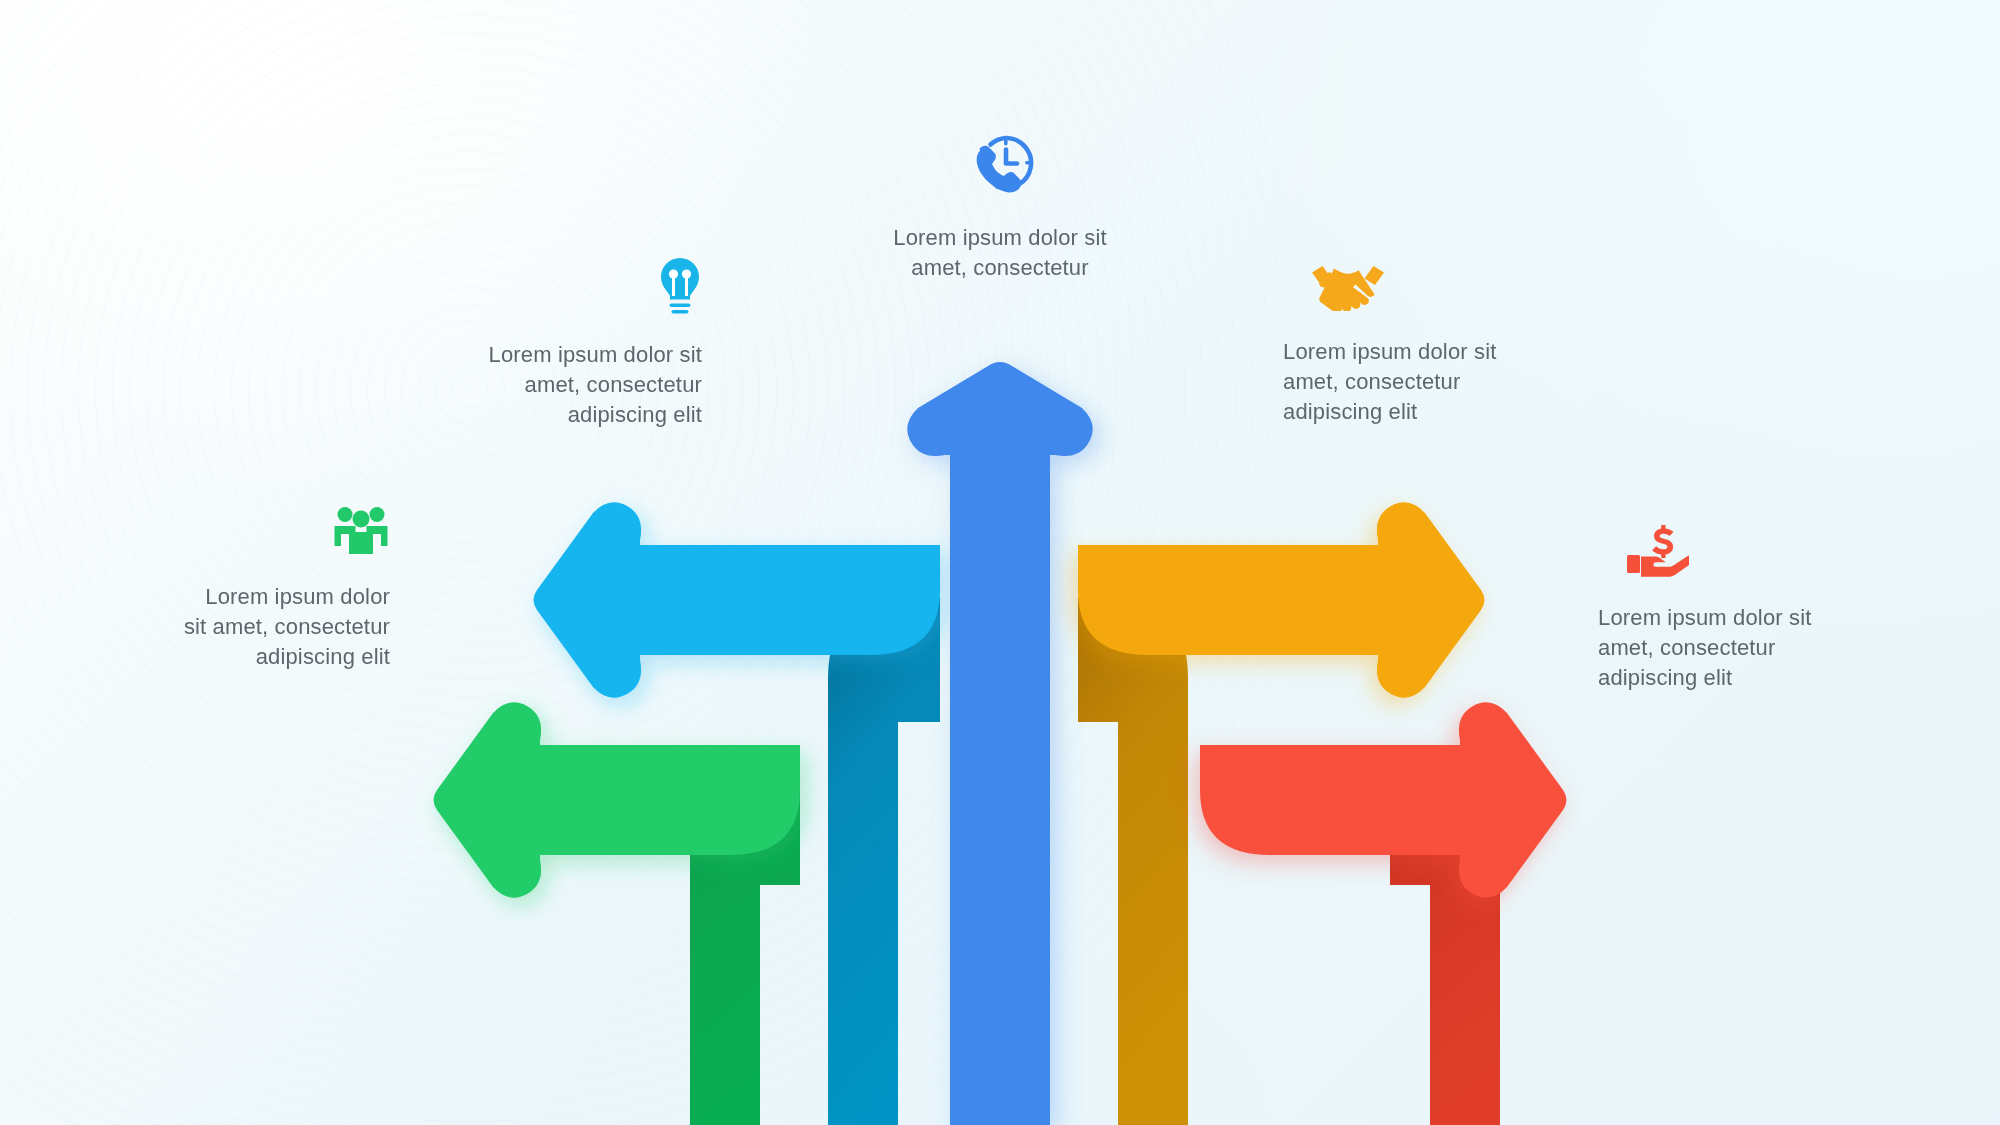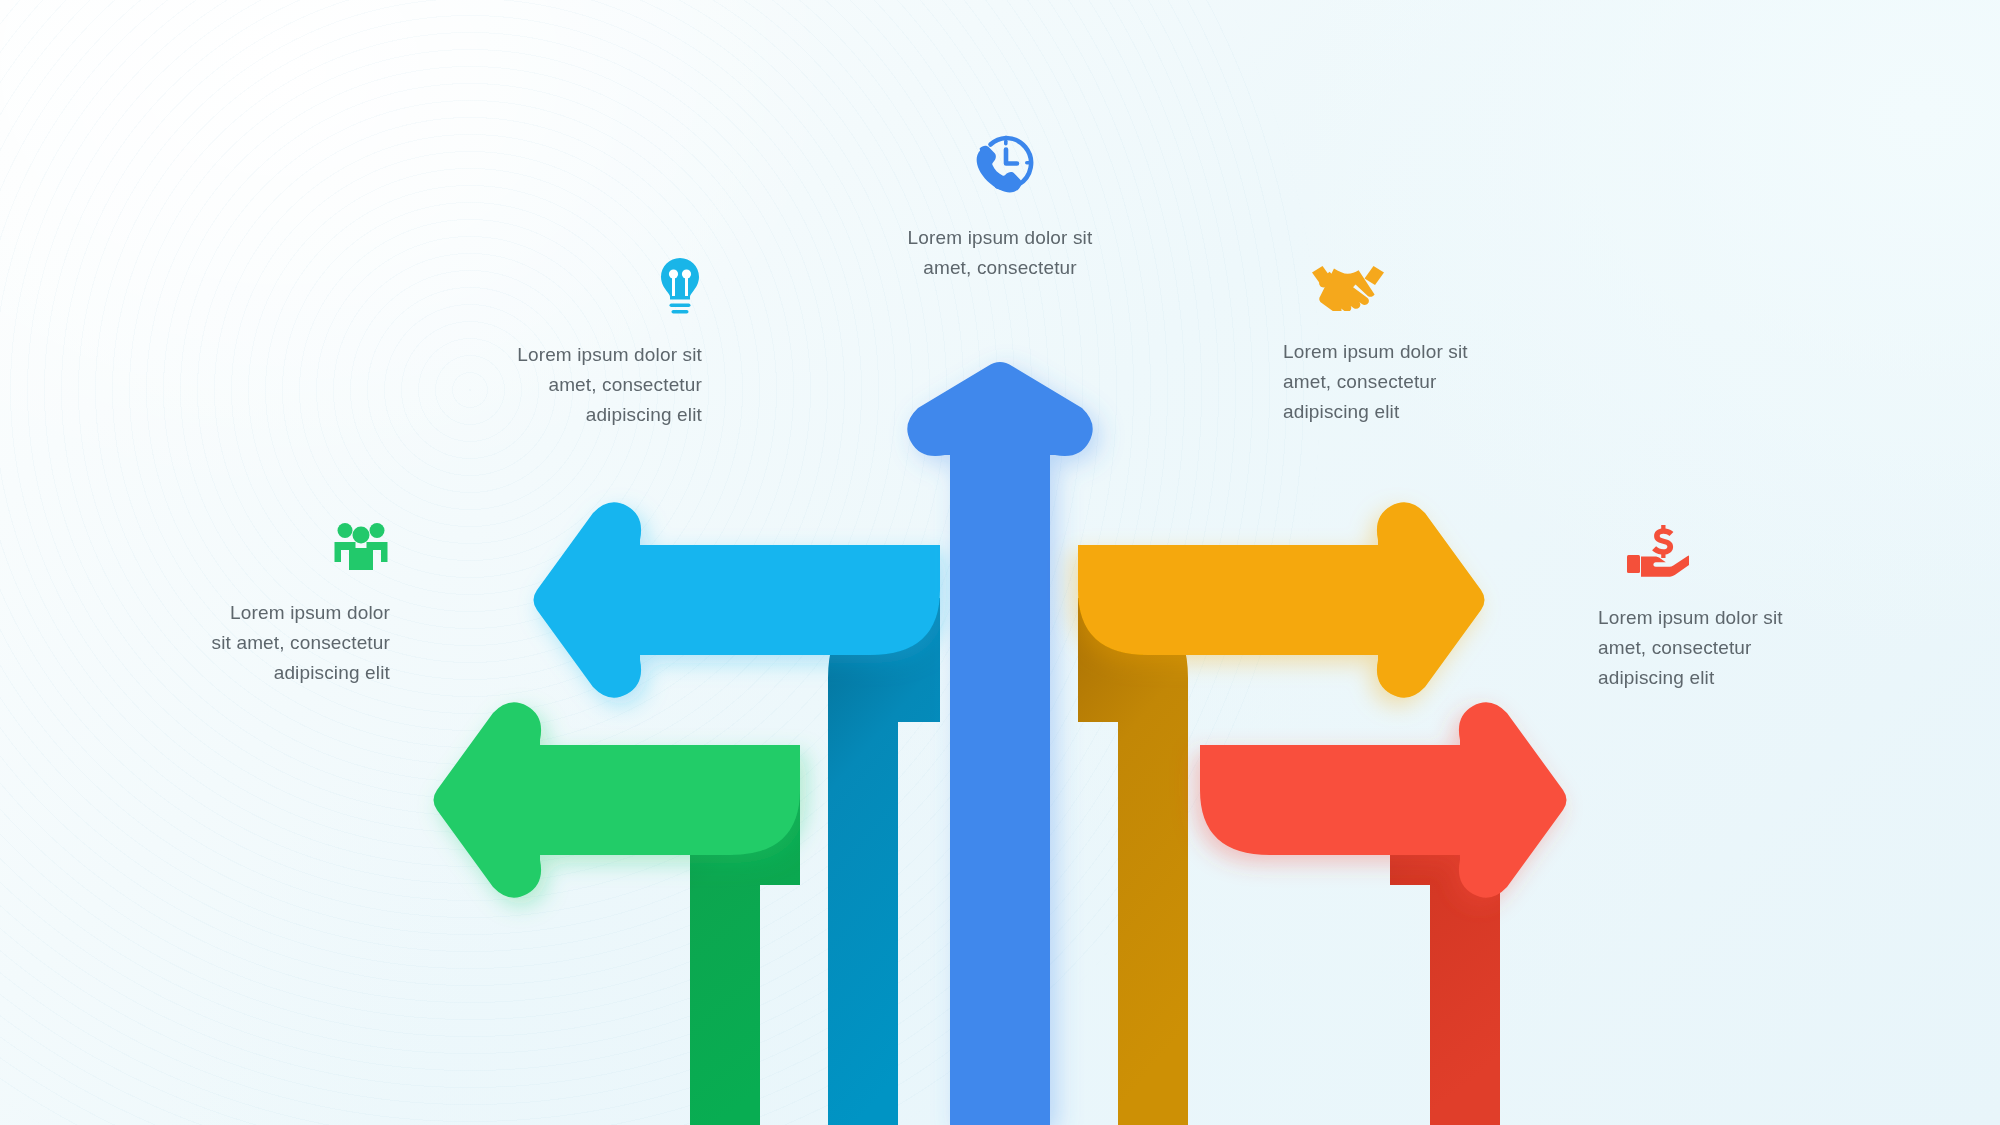--- a/index.html
+++ b/index.html
@@ -42,29 +42,29 @@
     width: 2000px;
     height: 1125px;
   }
   .info {
     position: absolute;
   }
   .info .icon {
     display: block;
   }
   .info .txt {
-    font-size: 19px;
+    font-size: 22px;
     line-height: 30px;
     color: #5d666c;
     font-weight: 300;
     letter-spacing: 0.15px;
     white-space: pre-line;
   }
   
-  #blk-people   { left: 130px;  top: 522px; width: 260px; text-align: right; }
+  #blk-people   { left: 130px;  top: 506px; width: 260px; text-align: right; }
   #blk-people .icon   { margin: 0 0 22px auto; }
   #blk-bulb     { left: 430px;  top: 258px; width: 272px; text-align: right; }
   #blk-bulb .icon     { margin: 0 0 22px auto; }
   #blk-phone    { left: 862px;  top: 135px; width: 276px; text-align: center; }
   #blk-phone .icon    { margin: 0 auto 22px auto; }
   #blk-hands    { left: 1283px; top: 265px; width: 270px; text-align: left; }
   #blk-hands .icon    { margin: 0 auto 22px 27px; }
   #blk-money    { left: 1598px; top: 525px; width: 270px; text-align: left; }
   #blk-money .icon    { margin: 0 auto 22px 29px; }
 </style>

